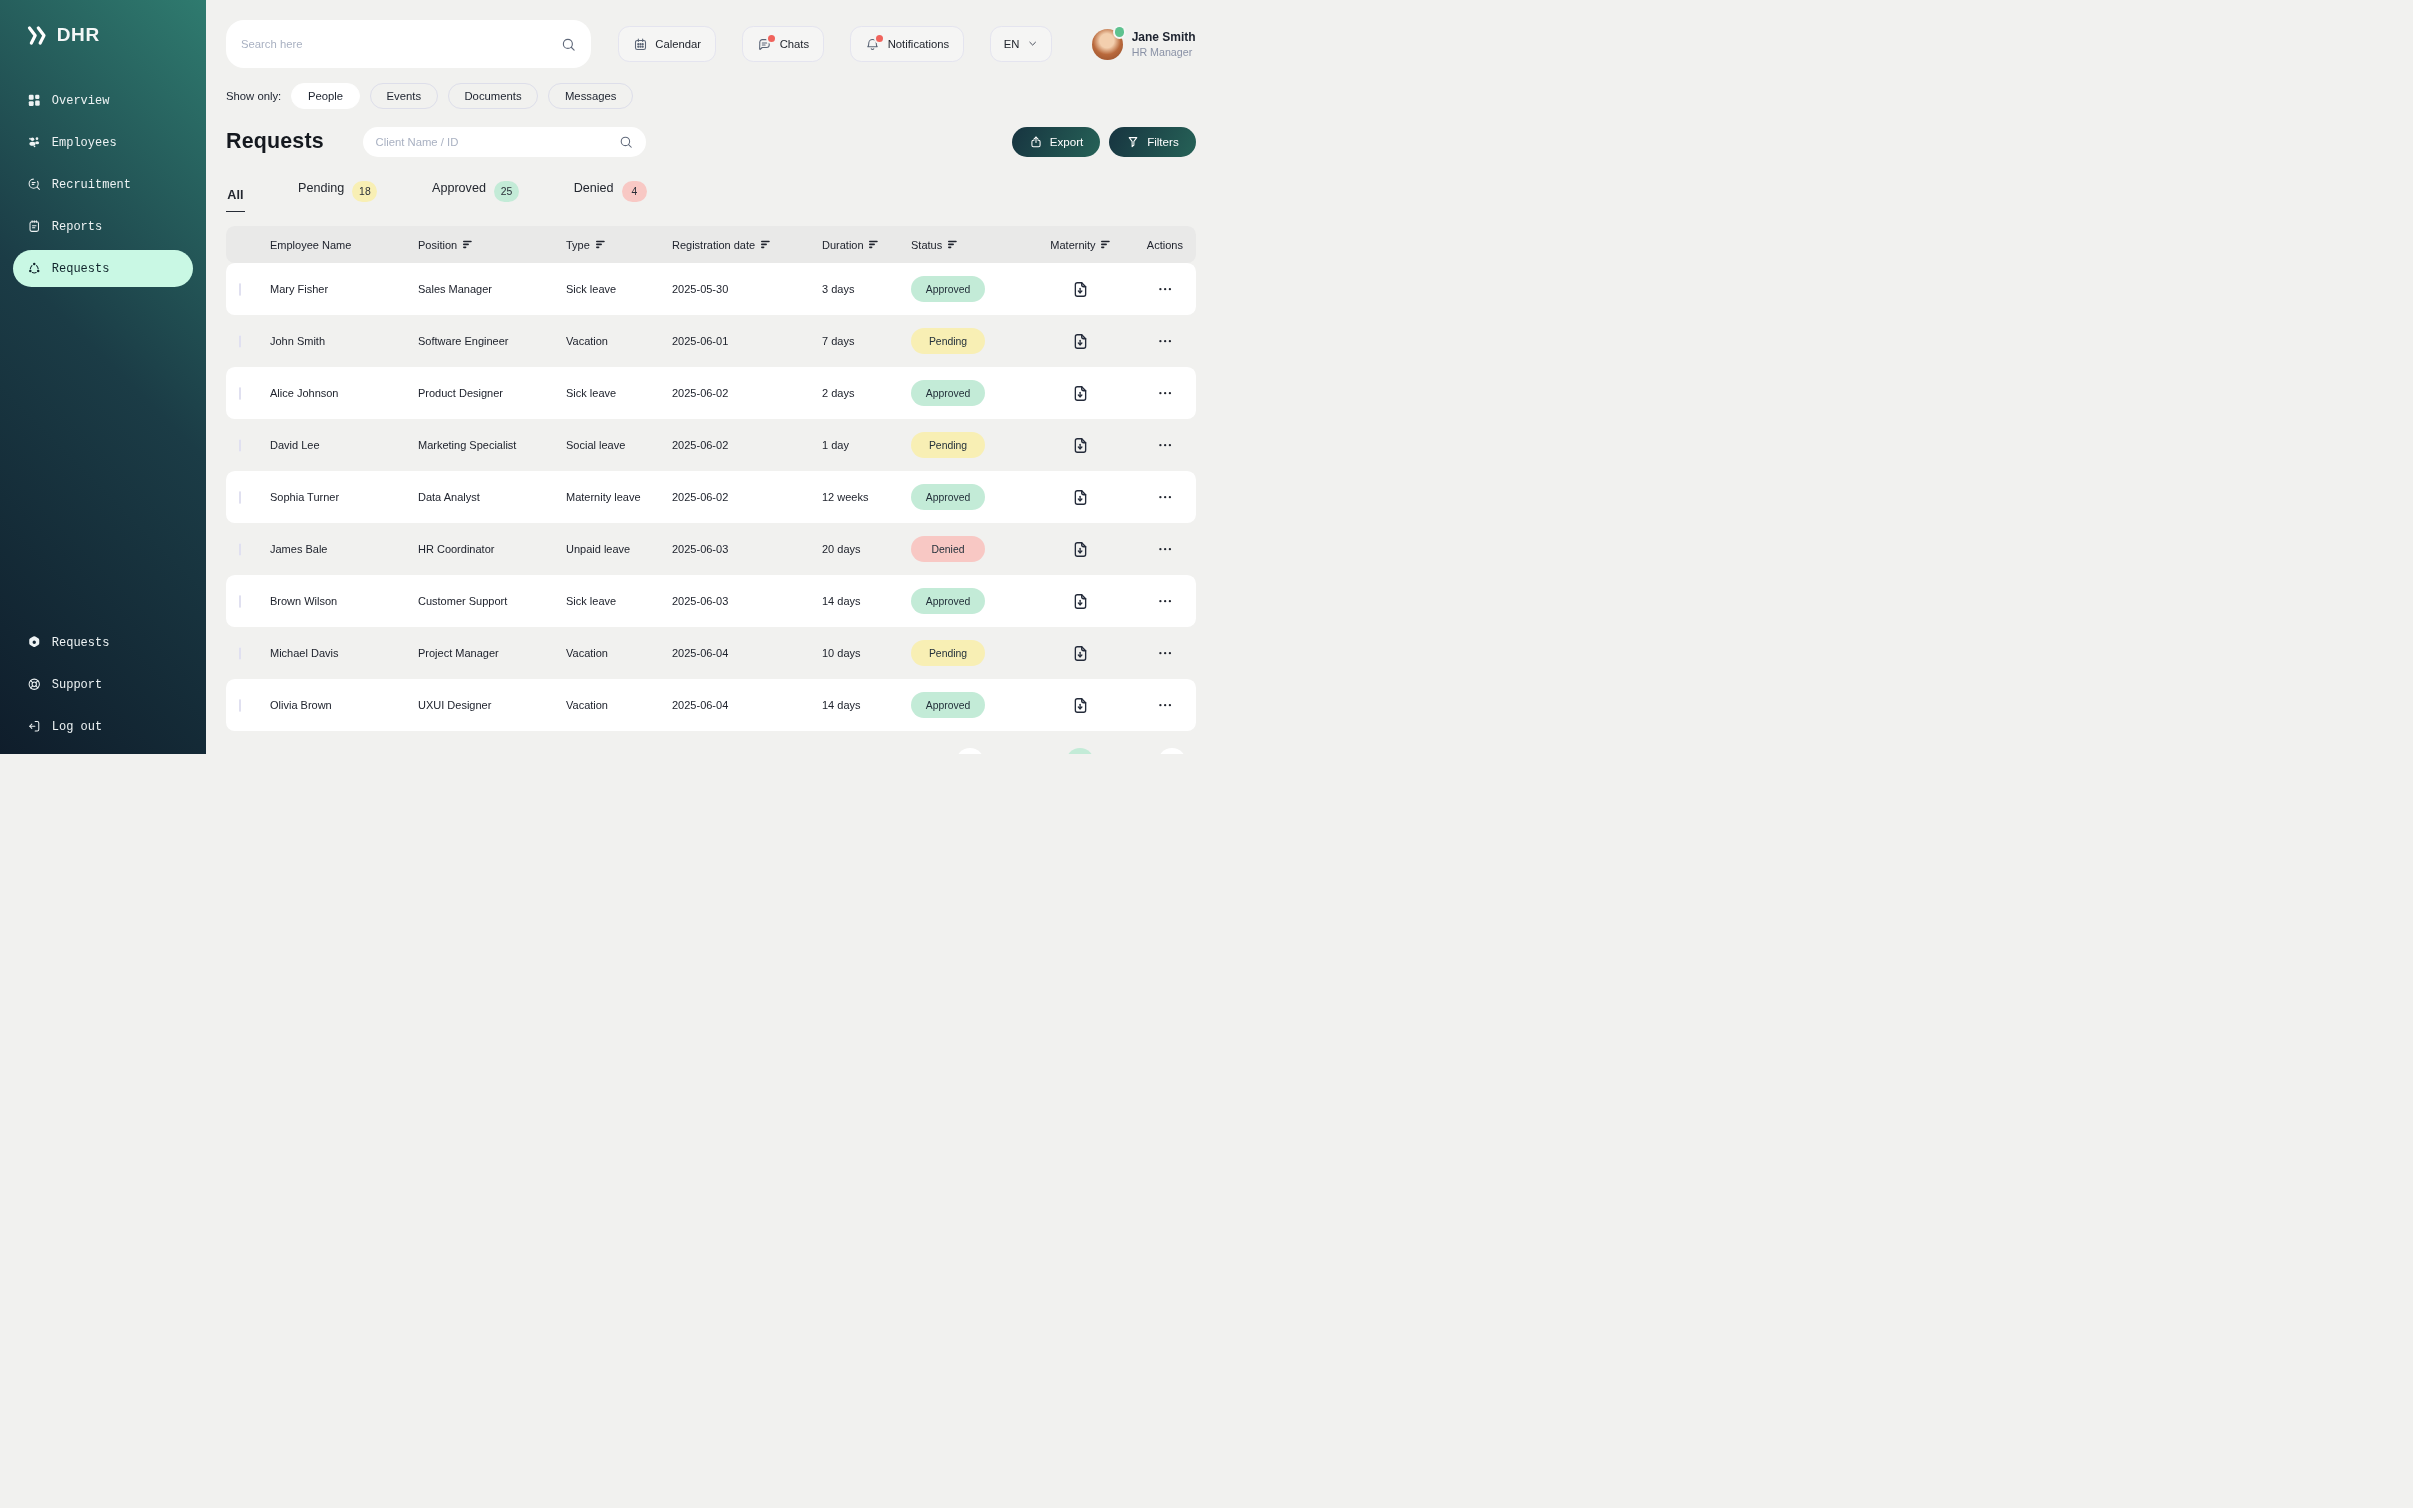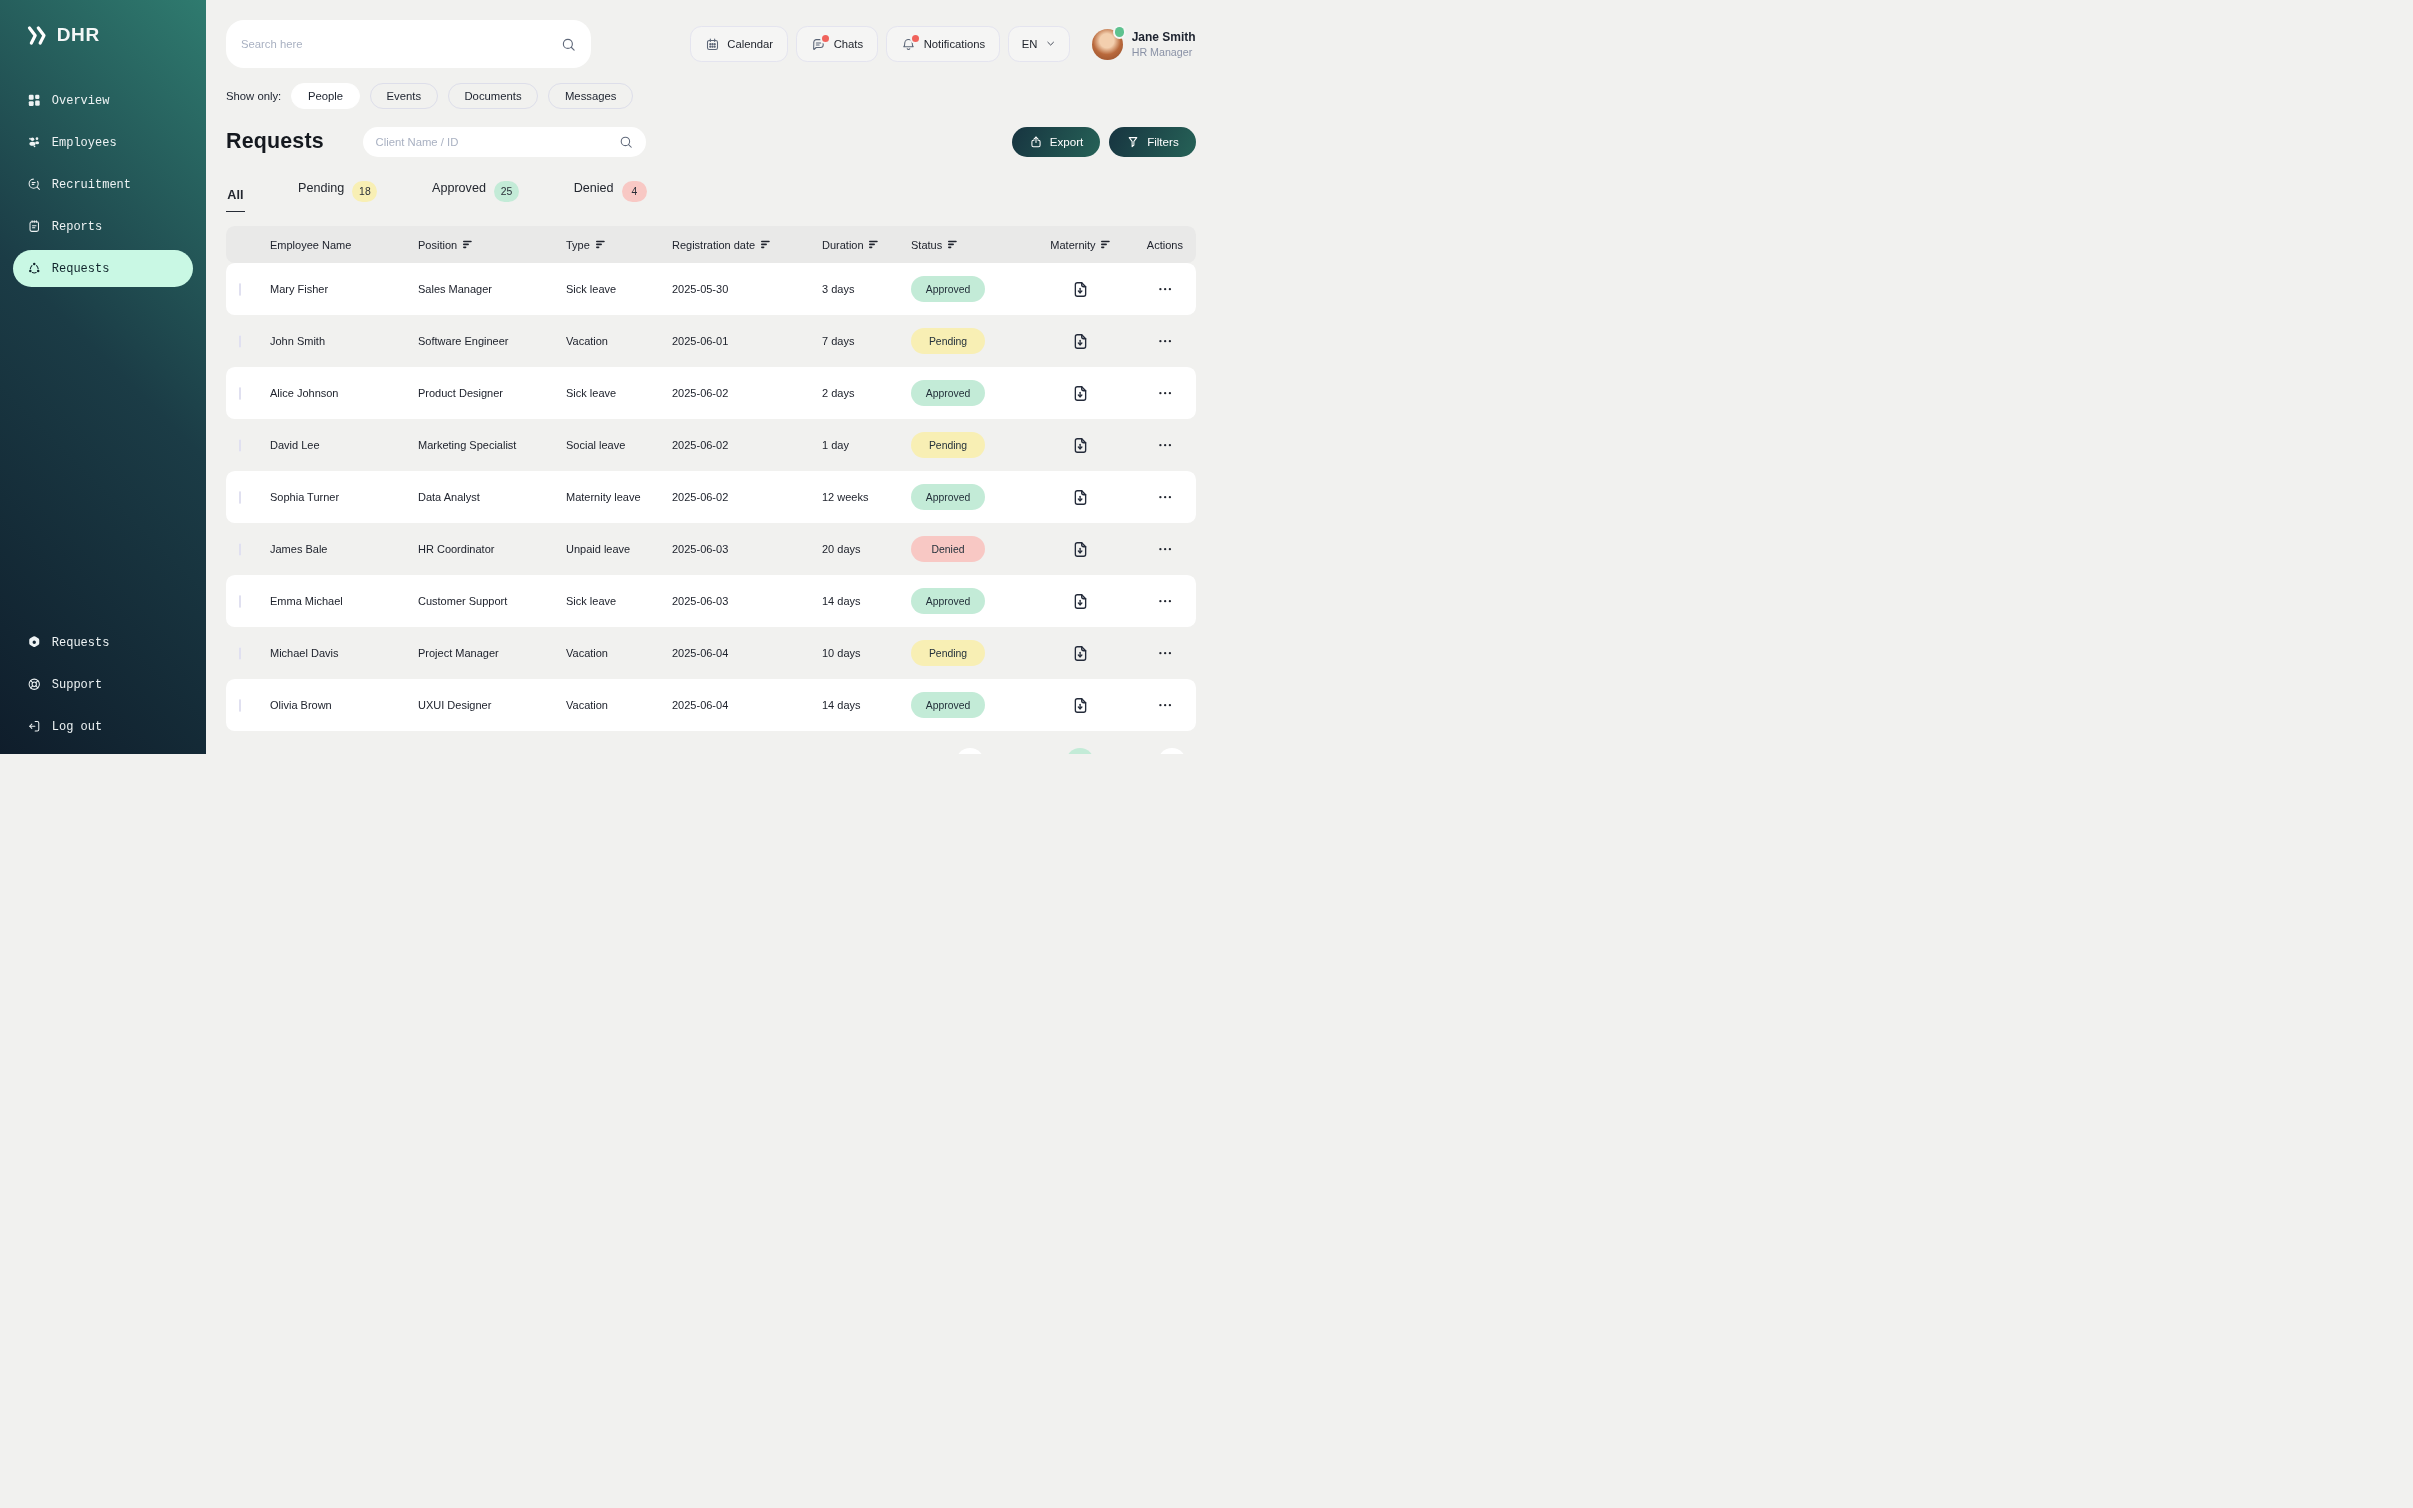--- a/index.html
+++ b/index.html
@@ -40,21 +40,21 @@
   .searchbar {
     width:365px; height:48px; background:#fff; border-radius:18px;
     display:flex; align-items:center; padding:0 15px;
   }
   .searchbar input {
     border:none; outline:none; flex:1; font-size:11.3px;
     font-family:inherit; color:#20242e; background:transparent;
   }
   .searchbar input::placeholder { color:#a9b1c2; }
   .icon-gray { color:#5f6879; }
-  .tb-group { display:flex; align-items:center; gap:8px; margin-left:auto; }
+  .tb-group { display:flex; align-items:center; gap:26px; margin-left:auto; }
   .tb-btn {
     display:flex; align-items:center; gap:7.5px; height:36px;
     padding:0 14px; border-radius:11.3px;
     background:#f5f5f4; border:0.9px solid #e4e4ef;
     font-size:11.3px; color:#23272f; cursor:pointer; font-family:inherit;
     position:relative;
   }
   .tb-btn svg { width:15px; height:15px; color:#5b6576; }
   .icon-wrap { position:relative; display:inline-flex; }
   .dot {
@@ -656,21 +656,21 @@
                     <circle cx="5" cy="12" r="1.7"></circle>
                     <circle cx="12" cy="12" r="1.7"></circle>
                     <circle cx="19" cy="12" r="1.7"></circle>
                   </svg>
                 </span>
               </button>
             </div>
           </div>
           <div class="tr white">
             <div><span class="cb"></span></div>
-            <div class="td">Emma Michael</div>
+            <div class="td">Brown Wilson</div>
             <div class="td">Customer Support</div>
             <div class="td">Sick leave</div>
             <div class="td">2025-06-03</div>
             <div class="td">14 days</div>
             <div class="td"><span class="badge approved">Approved</span></div>
             <div class="td center">
               <button class="icon-btn">
                 <span style="display: inline-flex;">
                   <svg viewBox="0 0 24 24" fill="none" stroke="currentColor" stroke-width="1.7" stroke-linecap="round" stroke-linejoin="round">
                     <path d="M13.5 3.5 H8 a2.5 2.5 0 0 0 -2.5 2.5 v12 a2.5 2.5 0 0 0 2.5 2.5 h8 a2.5 2.5 0 0 0 2.5 -2.5 V8.5 z"></path>

